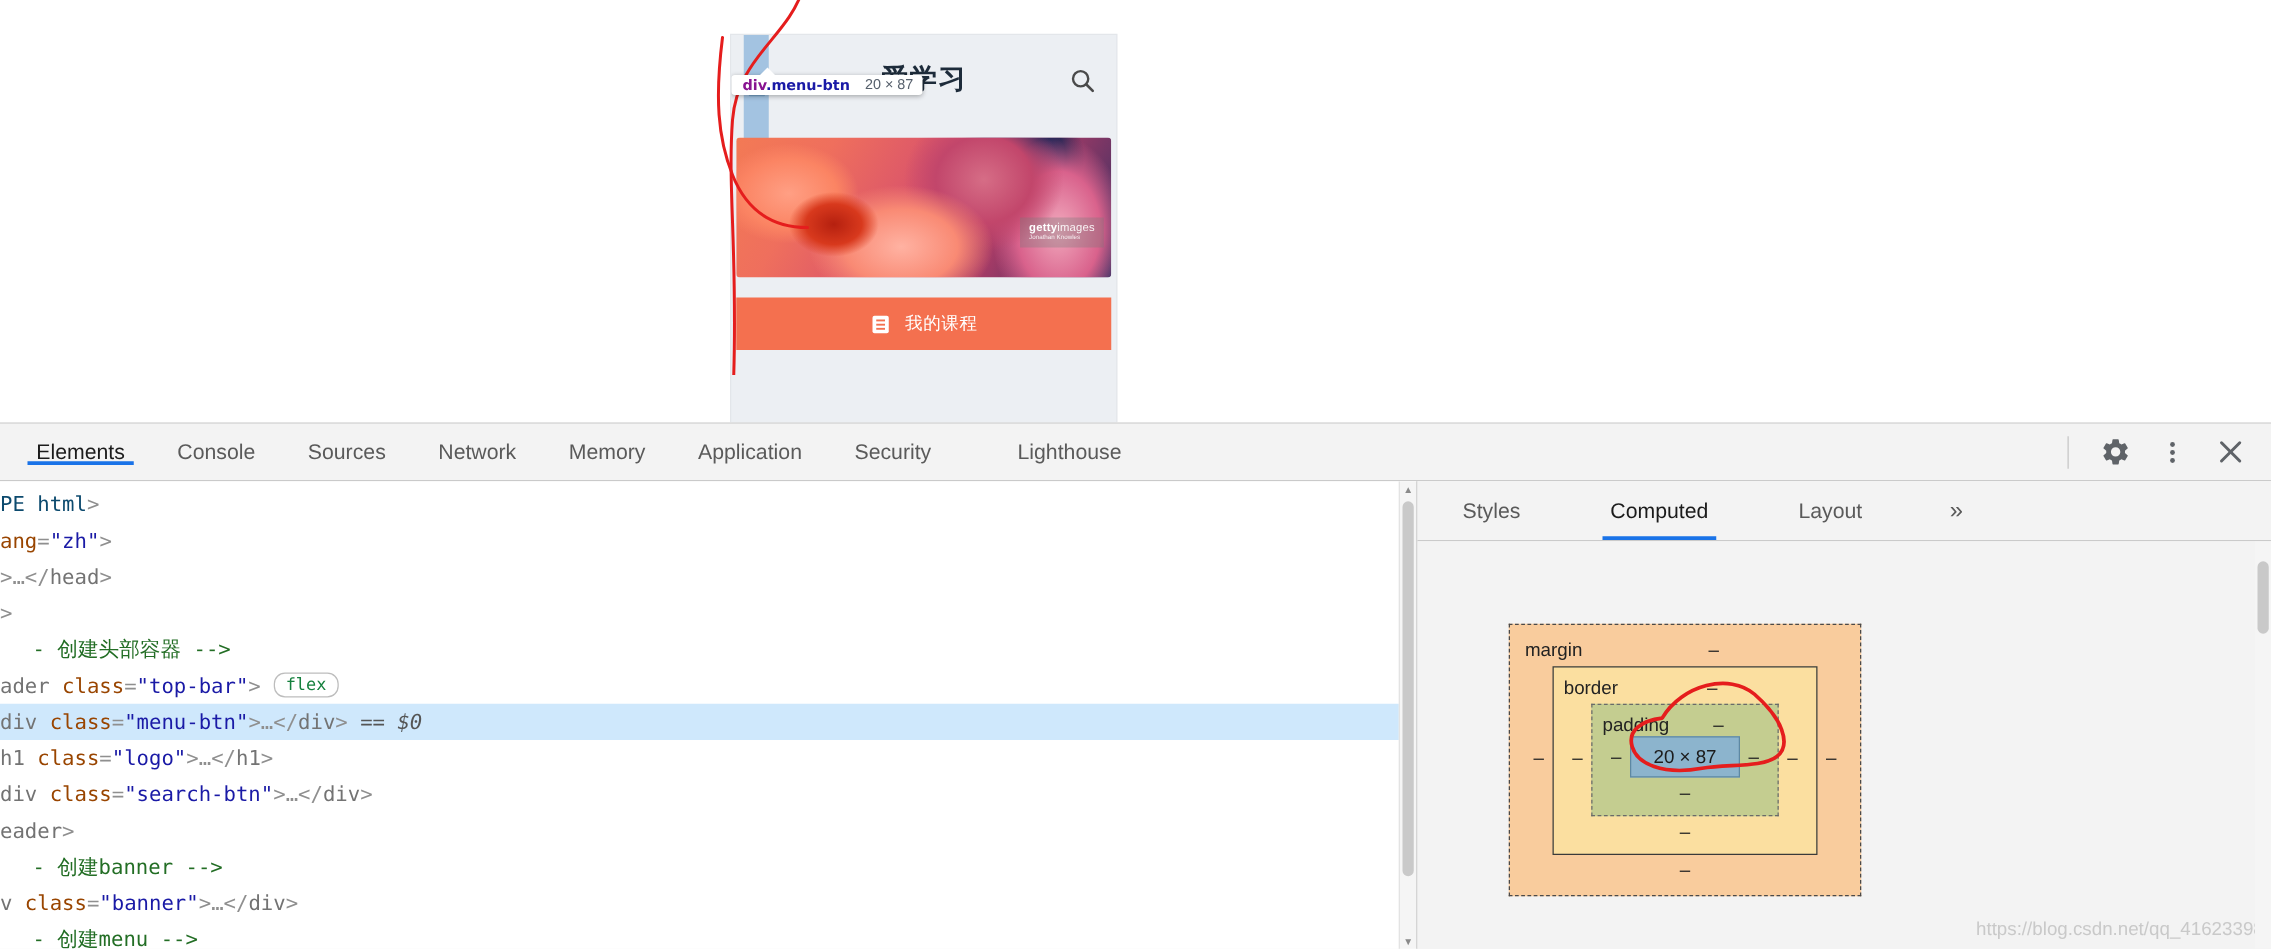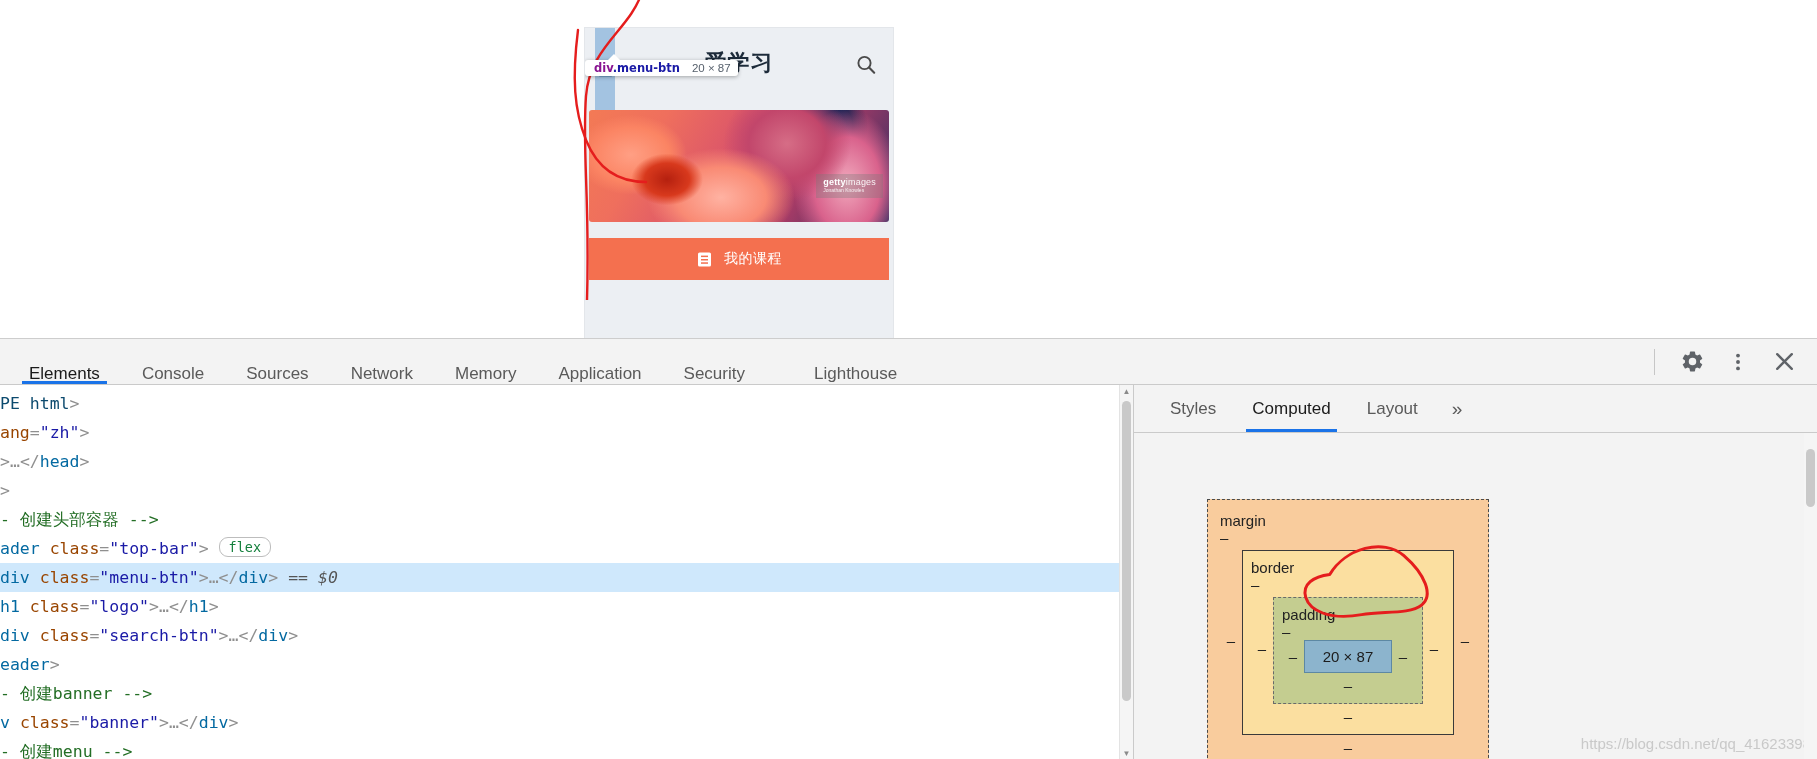--- a/index.html
+++ b/index.html
@@ -219,21 +219,21 @@
 
   .dt-tabbar {
     height: 45px;
     background: #f3f3f3;
     display: flex;
     align-items: stretch;
     border-bottom: 1px solid #cacaca;
   }
   .dt-tabs {
     display: flex;
-    align-items: flex-end;
+    align-items: center;
     flex: 1;
     padding-left: 8px;
   }
   .dt-tab {
     position: relative;
     display: flex;
     align-items: center;
     padding: 0 21px;
     font-size: 17px;
     color: #5a5a5a;
@@ -291,24 +291,24 @@
     height: 29px;
     line-height: 29px;
     font-family: "DejaVu Sans Mono", "Liberation Mono", monospace;
     font-size: 16.5px;
     white-space: pre;
     padding-left: 0px;
     color: #222;
   }
   .dom-line.selected { background: #cfe8fc; }
   .tok-punct  { color: #8f8f8f; }
-  .tok-tag    { color: #0369a1; }
+  .tok-tag    { color: #737373; }
   .tok-attr   { color: #994500; }
   .tok-val    { color: #1a1aa6; }
-  .tok-cmt    { color: #236e25; }
+  .tok-cmt    { color: #236e25; padding-left: 26px; }
   .tok-dots   { color: #8f8f8f; }
   .tok-dollar { color: #555555; font-style: italic; }
   .tok-gray   { color: #0c4a6e; }
   .flex-badge {
     display: inline-block;
     border: 1px solid #bdbdbd;
     border-radius: 9px;
     padding: 0px 9px;
     font-size: 13.5px;
     line-height: 18px;
@@ -351,20 +351,21 @@
     flex-direction: column;
     position: relative;
   }
   .side-tabbar {
     height: 47px;
     display: flex;
     align-items: stretch;
     border-bottom: 1px solid #cacaca;
     background: #f3f3f3;
     padding-left: 18px;
+    gap: 36px;
   }
   .side-tab {
     position: relative;
     display: flex;
     align-items: center;
     padding: 0 18px;
     font-size: 17px;
     color: #5a5a5a;
     cursor: pointer;
     font-family: "Liberation Sans", sans-serif;
@@ -423,21 +424,20 @@
     border: 1px solid #5d88a3;
     text-align: center;
     font-size: 15px;
     color: #1c1c1c;
     padding: 7px 0;
   }
   .bm-lbl-line {
     display: flex;
     align-items: baseline;
     gap: 0;
-    flex-direction: column;
   }
   .bm-lbl-line .nm { font-size: 15px; color: #222; }
   .bm-lbl-line .dv { flex: 1; text-align: center; font-size: 15px; color: #222; }
   .bm-mid {
     display: flex;
     align-items: center;
   }
   .bm-mid .side {
     width: 22px;
     text-align: center;

